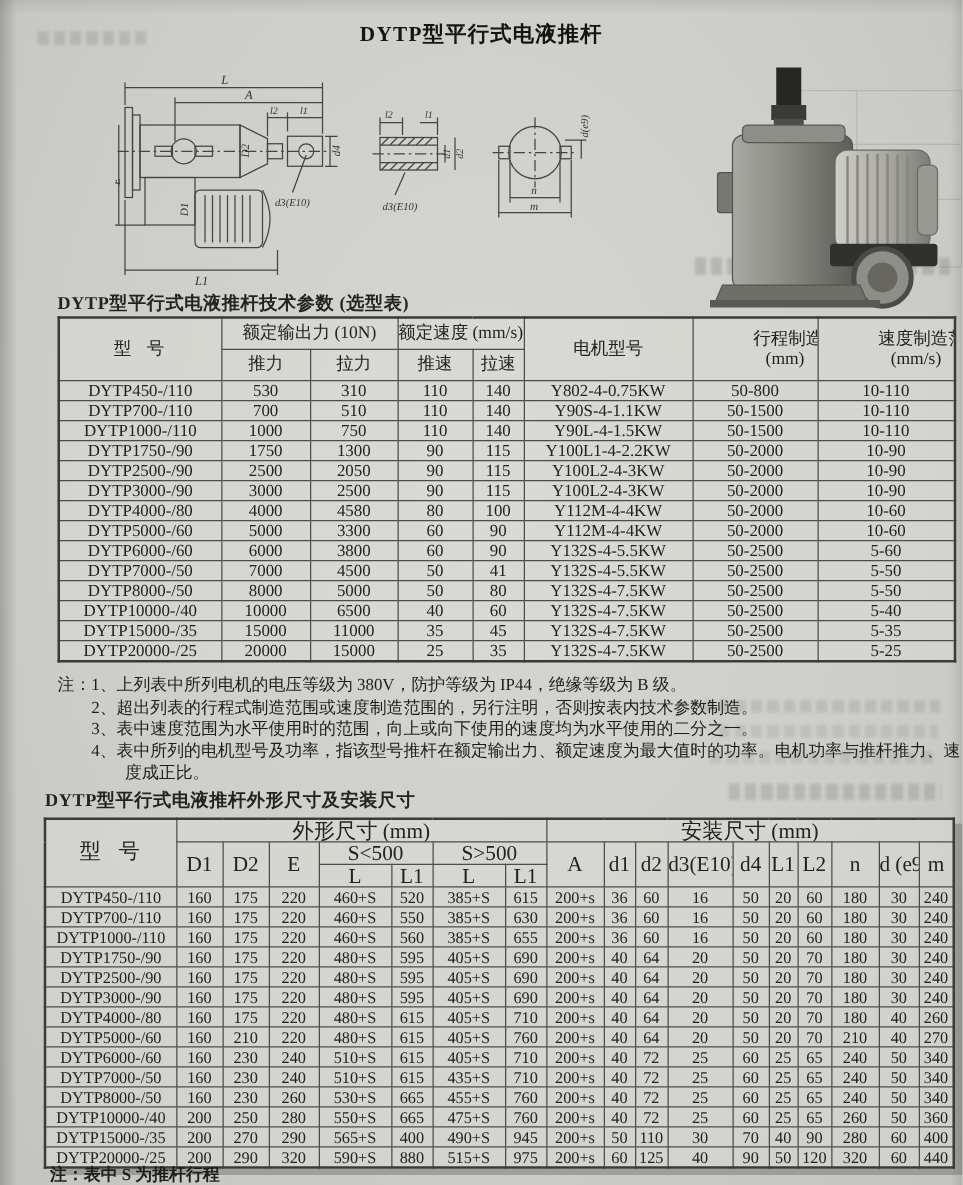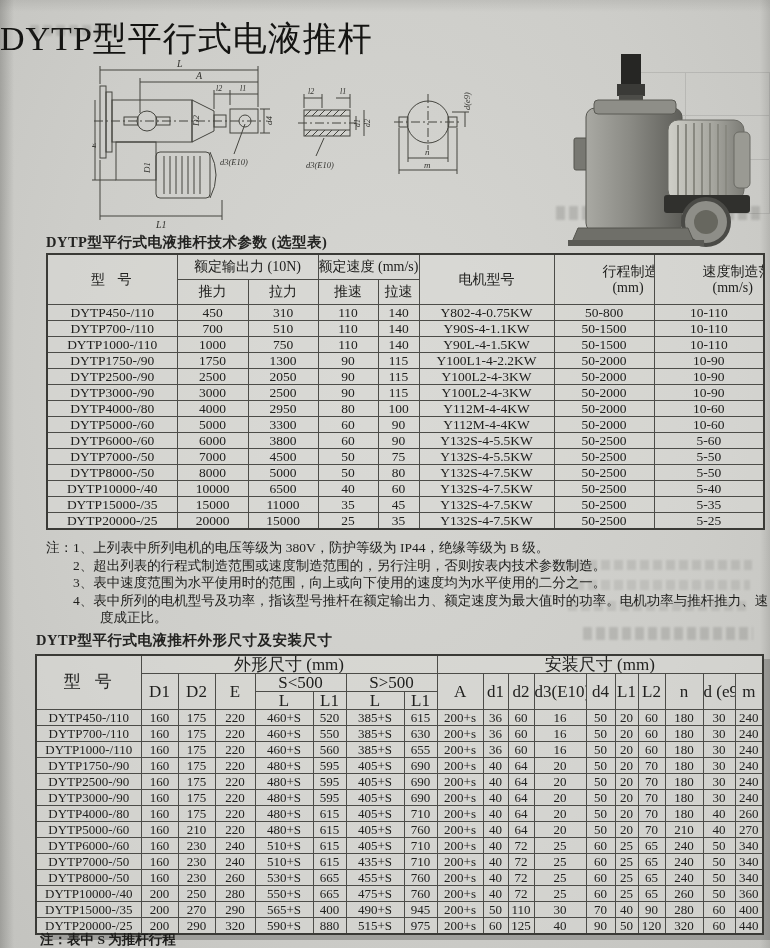--- a/index.html
+++ b/index.html
@@ -4,22 +4,22 @@
 <style>
   html,body{margin:0;padding:0;}
   body{width:770px;height:948px;background:#cdcdc9;font-family:"Liberation Serif","DejaVu Serif",serif;color:#1d1d1b;overflow:hidden;}
   .page{position:relative;width:770px;height:948px;
     background:
       linear-gradient(90deg, rgba(90,90,86,.35) 0, rgba(90,90,86,0) 14px),
       linear-gradient(270deg, rgba(120,120,116,.25) 0, rgba(120,120,116,0) 10px),
       linear-gradient(180deg, rgba(120,120,116,.18) 0, rgba(120,120,116,0) 12px),
       radial-gradient(ellipse at 50% 40%, #d6d6d2 0%, #cdcdc9 60%, #c3c3bf 100%);
   }
-  .page-title{position:absolute;top:16px;left:0;width:100%;
-    font-size:34px;font-weight:normal;letter-spacing:1px;color:#141412;}
+  .page-title{position:absolute;top:16px;left:0;width:100%;text-align:center;
+    font-size:17px;font-weight:bold;letter-spacing:1px;color:#141412;}
   .section-caption{position:absolute;font-size:14.5px;font-weight:bold;color:#232321;letter-spacing:.5px;}
   #caption1{left:46px;top:233px;}
   #caption2{left:36px;top:631px;}
 
   
   table{border-collapse:collapse;table-layout:fixed;background:rgba(222,222,218,.45);}
   table,td,th{border:1px solid #4c4c48;}
   table{border:2px solid #3a3a36;}
   th{font-weight:normal;}
   td,th{text-align:center;vertical-align:middle;padding:0;overflow:hidden;white-space:nowrap;color:#21211f;}
@@ -257,21 +257,21 @@
       <tr>
         <th>推力</th>
         <th>拉力</th>
         <th>推速</th>
         <th>拉速</th>
       </tr>
     </thead>
     <tbody>
         <tr>
           <td>DYTP450-/110</td>
-          <td>450</td>
+          <td>530</td>
           <td>310</td>
           <td>110</td>
           <td>140</td>
           <td>Y802-4-0.75KW</td>
           <td>50-800</td>
           <td>10-110</td>
         </tr>
         <tr>
           <td>DYTP700-/110</td>
           <td>700</td>
@@ -318,21 +318,21 @@
           <td>2500</td>
           <td>90</td>
           <td>115</td>
           <td>Y100L2-4-3KW</td>
           <td>50-2000</td>
           <td>10-90</td>
         </tr>
         <tr>
           <td>DYTP4000-/80</td>
           <td>4000</td>
-          <td>2950</td>
+          <td>4580</td>
           <td>80</td>
           <td>100</td>
           <td>Y112M-4-4KW</td>
           <td>50-2000</td>
           <td>10-60</td>
         </tr>
         <tr>
           <td>DYTP5000-/60</td>
           <td>5000</td>
           <td>3300</td>
@@ -350,21 +350,21 @@
           <td>90</td>
           <td>Y132S-4-5.5KW</td>
           <td>50-2500</td>
           <td>5-60</td>
         </tr>
         <tr>
           <td>DYTP7000-/50</td>
           <td>7000</td>
           <td>4500</td>
           <td>50</td>
-          <td>75</td>
+          <td>41</td>
           <td>Y132S-4-5.5KW</td>
           <td>50-2500</td>
           <td>5-50</td>
         </tr>
         <tr>
           <td>DYTP8000-/50</td>
           <td>8000</td>
           <td>5000</td>
           <td>50</td>
           <td>80</td>

